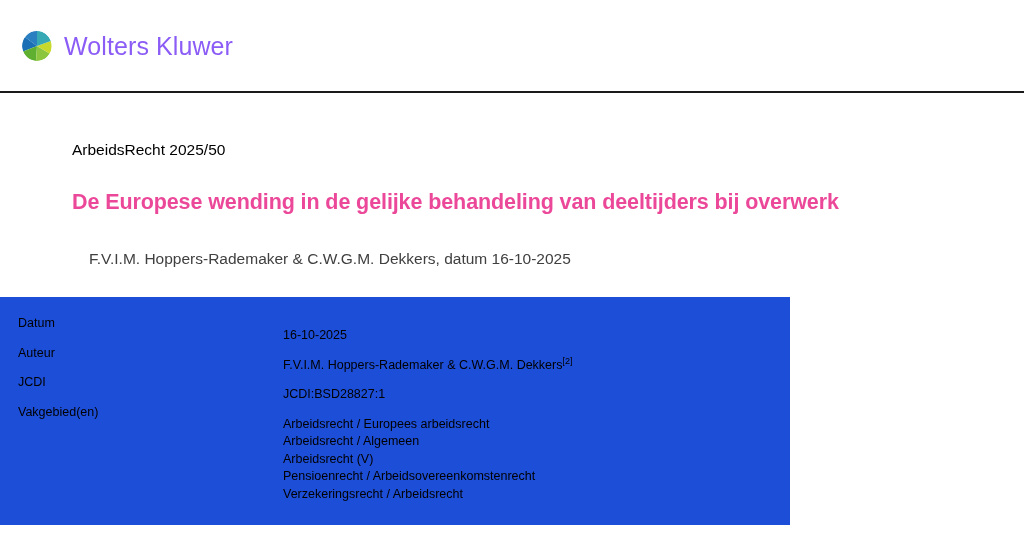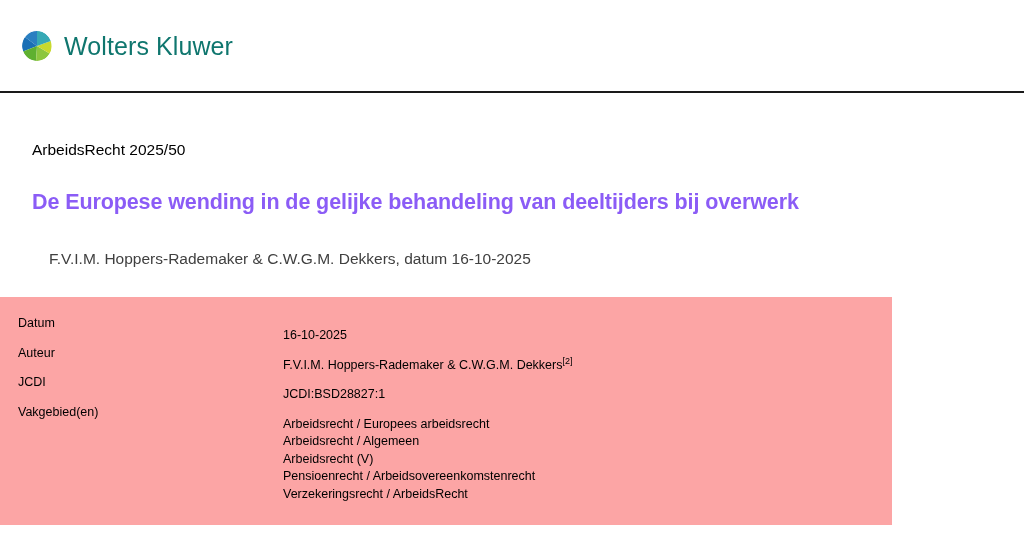--- a/index.html
+++ b/index.html
@@ -33,65 +33,66 @@
     width: 34px;
     height: 34px;
     position: relative;
     flex: 0 0 auto;
     margin-right: 10px;
   }
   .brand-logo svg { display: block; }
   .brand-name {
     font-size: 25px;
     letter-spacing: 0.1px;
-    color: #0f766e;
+    color: #8b5cf6;
     font-weight: 400;
     line-height: 1;
     white-space: nowrap;
   }
   .masthead-rule {
     border: 0;
     border-top: 2px solid #1a1a1a;
     margin: 29px 0 0 0;
     width: 1024px;
   }
 
   
   .doc {
     padding: 0 32px;
     box-sizing: border-box;
+    margin-left: 40px;
   }
   .doc-ref {
     margin-top: 48px;
     font-size: 15.5px;
     color: #000;
     line-height: 1.2;
   }
   .doc-title {
     margin-top: 29px;
     font-size: 21.5px;
     font-weight: bold;
-    color: #8b5cf6;
+    color: #ec4899;
     line-height: 1.25;
     letter-spacing: -0.1px;
   }
   .doc-byline {
     margin-top: 35px;
     margin-left: 17px;
     font-size: 15.5px;
     color: #404040;
     line-height: 1.2;
   }
 
   
   .meta-panel {
     margin-top: 28px;
     margin-left: 0;
-    background: #fca5a5;
-    width: 892px;
+    background: #1d4ed8;
+    width: 790px;
     padding: 18px 0 22px 18px;
     box-sizing: border-box;
   }
   .meta-row {
     display: flex;
     align-items: flex-start;
     font-size: 12.5px;
     line-height: 17.5px;
     color: #000;
   }
@@ -161,19 +162,19 @@
       <div class="meta-value">JCDI:BSD28827:1</div>
     </div>
 
     <div class="meta-row">
       <div class="meta-label">Vakgebied(en)</div>
       <div class="meta-value meta-value-list">
         <div>Arbeidsrecht / Europees arbeidsrecht</div>
         <div>Arbeidsrecht / Algemeen</div>
         <div>Arbeidsrecht (V)</div>
         <div>Pensioenrecht / Arbeidsovereenkomstenrecht</div>
-        <div>Verzekeringsrecht / ArbeidsRecht</div>
+        <div>Verzekeringsrecht / Arbeidsrecht</div>
       </div>
     </div>
 
   </div>
 
 </div>
 
 </body></html>

